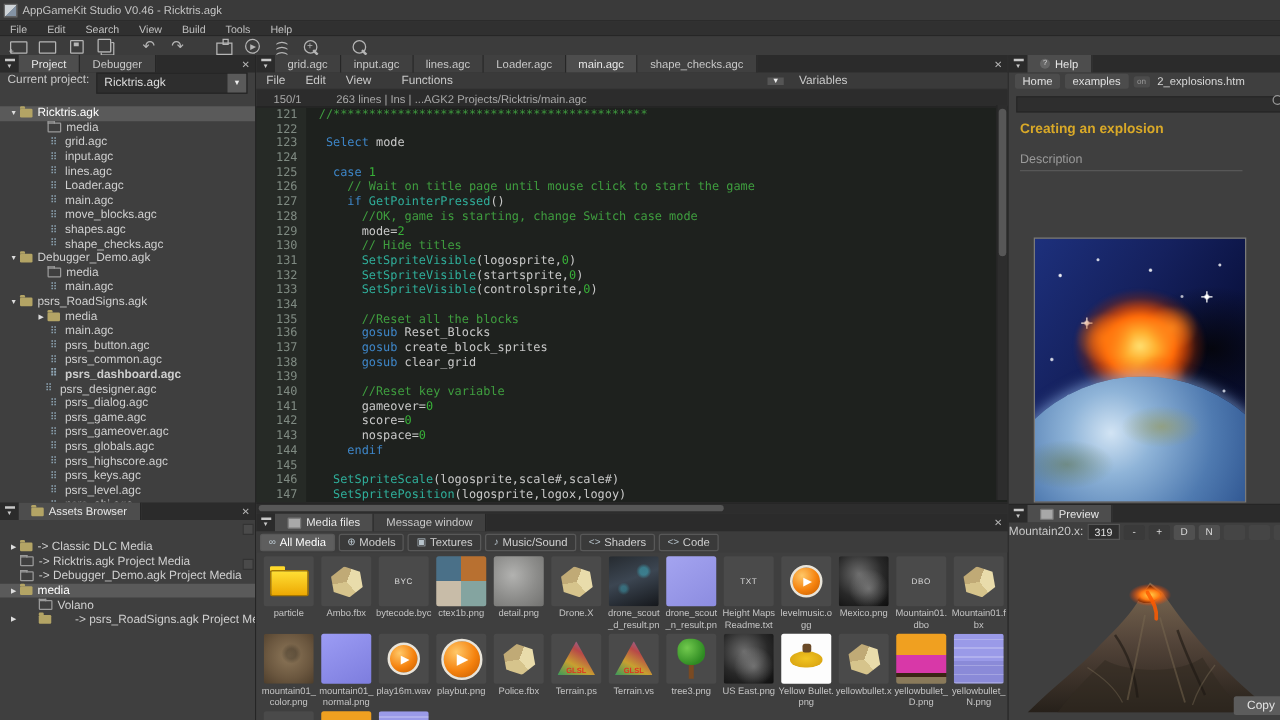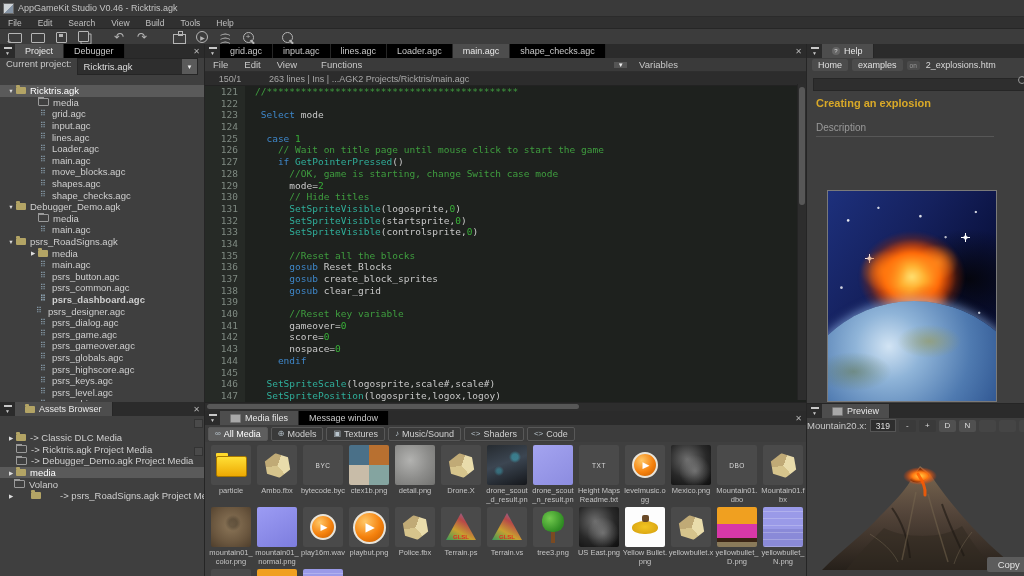--- a/index.html
+++ b/index.html
@@ -28,21 +28,21 @@
   .ic-debug-zoom::after,.ic-search::after{content:"";position:absolute;width:5px;height:1.5px;background:#b5b5b5;transform:rotate(45deg);right:3px;bottom:2px}
   .ic-search{margin-left:16px}
   .ic-search::before{content:"";width:9px;height:9px;border:1px solid #b5b5b5;border-radius:50%}
   
   .main{position:absolute;top:44px;left:0;right:0;bottom:0;display:flex}
   .left{width:204px;border-right:1px solid #252525;display:flex;flex-direction:column;background:#3f3f3f}
   .center{width:611px;border-right:1px solid #252525;display:flex;flex-direction:column;position:relative;background:#3f3f3f}
   .right{flex:1;display:flex;flex-direction:column;position:relative;background:#3f3f3f}
   
   .tabbar{height:14px;background:#2b2b2b;display:flex;align-items:stretch;font-size:9px;color:#c8c8c8;position:relative;flex:0 0 auto}
-  .tab{padding:0 10px;display:flex;align-items:center;background:#000000;border-right:1px solid #262626;white-space:nowrap}
+  .tab{padding:0 10px;display:flex;align-items:center;background:#404040;border-right:1px solid #262626;white-space:nowrap}
   .tab.active{background:#4d4d4d;color:#e8e8e8}
   .closex{position:absolute;right:4px;top:0;bottom:0;display:flex;align-items:center;font-size:8px;color:#b5b5b5}
   .panelmenu{width:15px;display:flex;align-items:center;justify-content:center;flex-direction:column;gap:0}
   .panelmenu::before{content:"";width:8px;height:2px;background:#c8c8c8;margin-bottom:1px}
   .panelmenu::after{content:"▼";font-size:5px;color:#c8c8c8}
   .tab[data-name="tab-help"]::before{content:"?";display:inline-block;width:8px;height:8px;line-height:8px;border-radius:50%;background:#666;color:#ddd;font-size:6px;text-align:center;margin-right:4px}
   .tab[data-name="tab-media-files"]::before,.tab[data-name="tab-preview"]::before{content:"";display:inline-block;width:9px;height:7px;background:#a8a8a8;border:1px solid #777;border-radius:1px;margin-right:4px}
   
   .curproj{height:22px;display:flex;align-items:flex-start;padding:0 6px;font-size:9.5px;flex:0 0 auto}
   .dropdown{flex:1;margin-left:6px;height:15px;background:#2e2e2e;border:1px solid #252525;display:flex;align-items:center;padding-left:5px;font-size:9.5px;position:relative;color:#ddd}
@@ -384,21 +384,21 @@
           <div class="trow" data-name="assets-item-debugger-demo-agk-project-media" style="padding-left: 6px;">
             <span class="texp" data-name="expander-icon"></span>
             <span class="tico tico-folder" data-name="folder-icon"></span>
             <span data-name="tree-item-label">-&gt; Debugger_Demo.agk Project Media</span>
           </div>
           <div class="trow sel" data-name="assets-item-media" style="padding-left: 6px;">
             <span class="texp" data-name="expander-icon">▶</span>
             <span class="tico tico-folder-solid" data-name="folder-solid-icon"></span>
             <span data-name="tree-item-label">media</span>
           </div>
-          <div class="trow" data-name="assets-item-volano" style="padding-left: 4px;">
+          <div class="trow" data-name="assets-item-volano" style="padding-left: 21px;">
             <span class="texp" data-name="expander-icon"></span>
             <span class="tico tico-folder" data-name="folder-icon"></span>
             <span data-name="tree-item-label">Volano</span>
           </div>
           <div class="trow" data-name="assets-item-psrs-roadsigns-agk-project-media" style="padding-left: 6px; gap: 15px;">
             <span class="texp" data-name="expander-icon">▶</span>
             <span class="tico tico-folder-solid" data-name="folder-solid-icon"></span>
             <span data-name="tree-item-label">-&gt; psrs_RoadSigns.agk Project Media</span>
           </div>
         </div>

